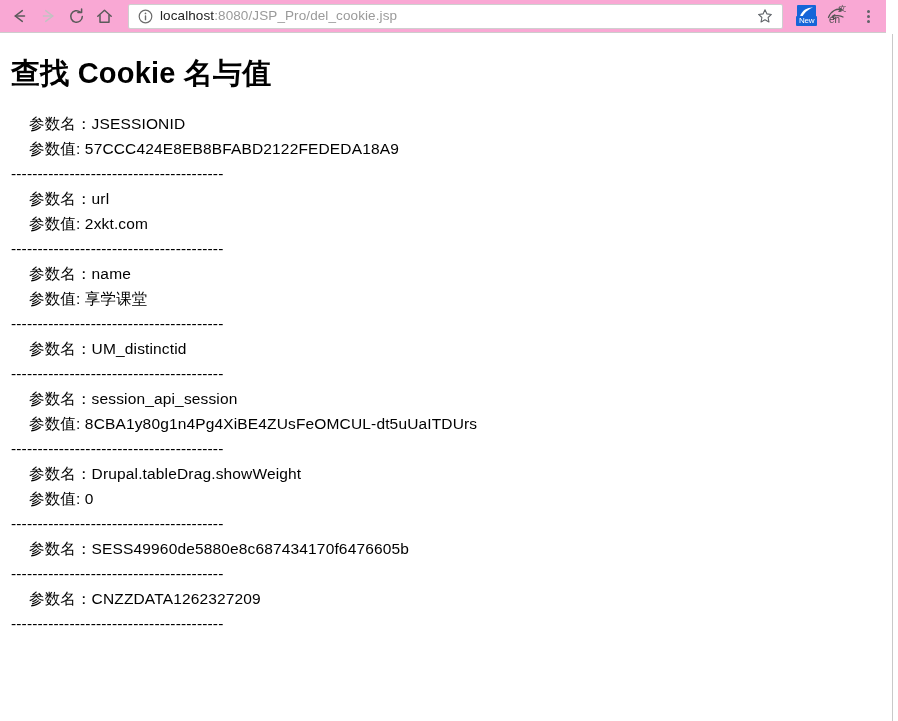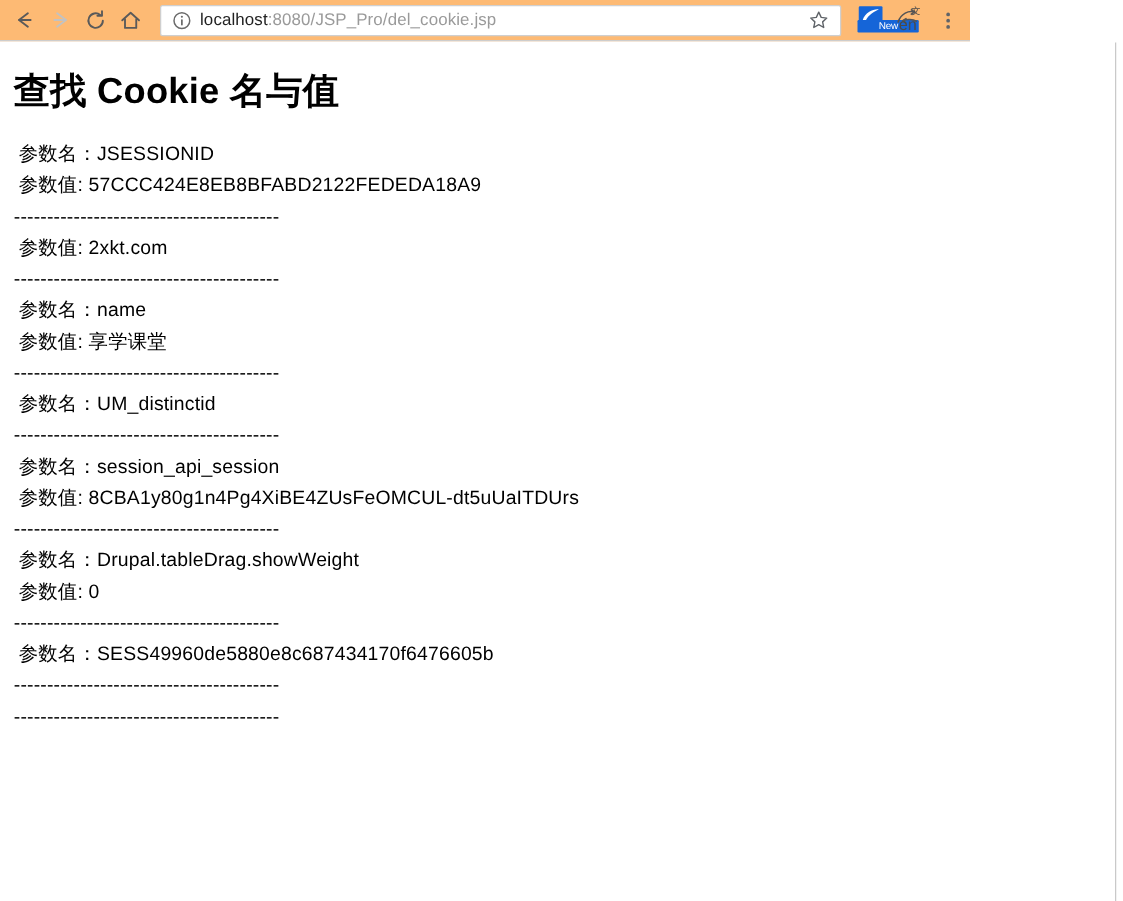--- a/index.html
+++ b/index.html
@@ -8,22 +8,22 @@
     width: 898px; height: 721px;
     overflow: hidden;
     background: #ffffff;
     font-family: "Liberation Sans", sans-serif;
   }
 
   
   #browser-chrome {
     position: absolute;
     top: 0; left: 0;
-    width: 776px; height: 33px;
-    background: #fdba74;
+    width: 886px; height: 33px;
+    background: #f9a8d4;
     border-bottom: 1px solid #cdcdcd;
     display: flex;
     align-items: center;
   }
   .nav-btn {
     width: 28px; height: 28px;
     display: flex; align-items: center; justify-content: center;
     flex: 0 0 auto;
     cursor: pointer;
   }
@@ -87,37 +87,37 @@
     left: 2px; top: 1px;
     width: 15px; height: 12px;
   }
   #ext-new .badge {
     position: absolute;
     left: 1px; top: 12px;
     background: #1565d8;
     color: #ffffff;
     font-size: 8px;
     line-height: 10px;
-    padding: 0 17px;
+    padding: 0 3px;
     font-family: "Liberation Sans", sans-serif;
     border-radius: 1px;
     letter-spacing: -0.2px;
   }
   #ext-translate {
     position: relative;
     width: 26px; height: 24px;
     margin-left: 6px;
     flex: 0 0 auto;
     cursor: pointer;
   }
   #ext-translate .tsvg { position: absolute; left: 1px; top: 2px; }
   #ext-translate .lbl-en {
     position: absolute;
     left: 4px; top: 12px;
-    font-size: 13px;
+    font-size: 10px;
     color: #4a4a4a;
     line-height: 8px;
   }
   #ext-translate .lbl-cn {
     position: absolute;
     left: 14px; top: 1px;
     font-size: 7.5px;
     color: #4a4a4a;
     line-height: 8px;
   }
@@ -158,21 +158,21 @@
     letter-spacing: 0.2px;
     line-height: 34px;
   }
   .cookie-blocks { margin-top: 21px; }
   .line {
     font-size: 15.5px;
     color: #000000;
     line-height: 25px;
     white-space: pre;
     letter-spacing: 0.15px;
-    margin-left: 6px;
+    margin-left: 20px;
   }
   .sep {
     font-size: 15.5px;
     color: #000000;
     line-height: 25px;
     white-space: pre;
     letter-spacing: 0.15px;
     margin-left: 2px;
     font-family: "Liberation Sans", sans-serif;
   }
@@ -257,20 +257,21 @@
 <div id="page-viewport">
   <div id="page-content">
     <h1 id="page-title">查找 Cookie 名与值</h1>
     <div class="cookie-blocks" id="cookie-blocks">
         <div class="cookie-block">
           <div class="line">参数名：JSESSIONID</div>
           <div class="line">参数值: 57CCC424E8EB8BFABD2122FEDEDA18A9</div>
           <div class="sep">----------------------------------------</div>
         </div>
         <div class="cookie-block">
+          <div class="line">参数名：url</div>
           <div class="line">参数值: 2xkt.com</div>
           <div class="sep">----------------------------------------</div>
         </div>
         <div class="cookie-block">
           <div class="line">参数名：name</div>
           <div class="line">参数值: 享学课堂</div>
           <div class="sep">----------------------------------------</div>
         </div>
         <div class="cookie-block">
           <div class="line">参数名：UM_distinctid</div>
@@ -284,17 +285,18 @@
         <div class="cookie-block">
           <div class="line">参数名：Drupal.tableDrag.showWeight</div>
           <div class="line">参数值: 0</div>
           <div class="sep">----------------------------------------</div>
         </div>
         <div class="cookie-block">
           <div class="line">参数名：SESS49960de5880e8c687434170f6476605b</div>
           <div class="sep">----------------------------------------</div>
         </div>
         <div class="cookie-block">
+          <div class="line">参数名：CNZZDATA1262327209</div>
           <div class="sep">----------------------------------------</div>
         </div>
       </div>
   </div>
 </div>
 
 </body></html>

